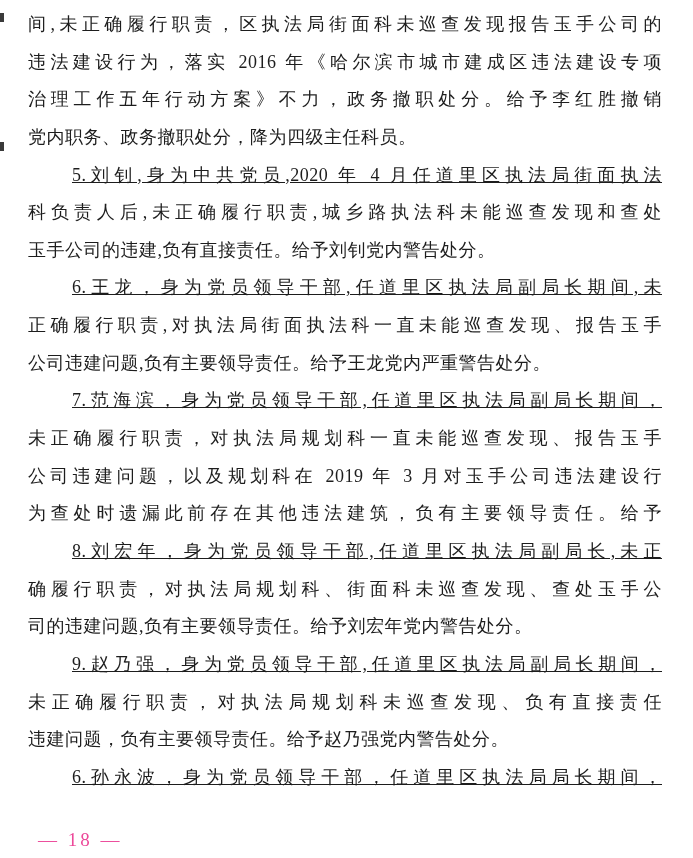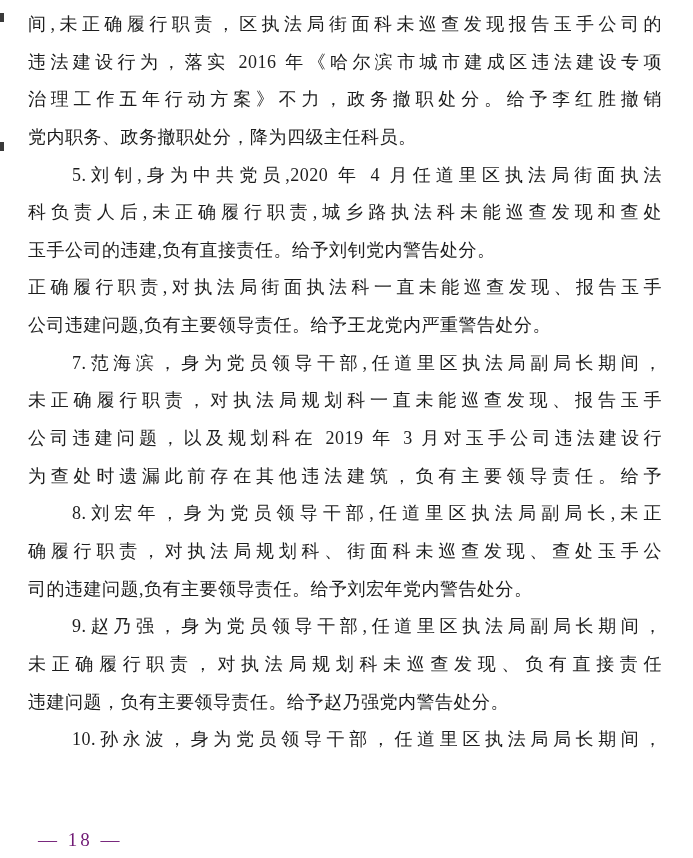--- a/index.html
+++ b/index.html
@@ -30,28 +30,29 @@
     white-space: normal;
     overflow: visible;
   }
   .line.fill {
     text-align: justify;
     text-align-last: justify;
     text-justify: inter-character;
   }
   .line.indent {
     text-indent: 44px;
+    text-decoration: underline;
   }
   .footer {
     position: absolute;
     left: 38px;
     top: 829px;
     font-size: 19px;
     letter-spacing: 3px;
-    color: #701a75;
+    color: #ec4899;
   }
   
   .artifact {
     position: absolute;
     background: #3a3a3a;
     width: 4px;
     height: 9px;
     left: 0;
   }
   .artifact.a1 { top: 13px; }
@@ -66,30 +67,31 @@
   <div class="artifact a2"></div>
 
   <div class="content">
     <div class="line fill">间,未正确履行职责，区执法局街面科未巡查发现报告玉手公司的</div>
     <div class="line fill">违法建设行为，落实 2016 年《哈尔滨市城市建成区违法建设专项</div>
     <div class="line fill">治理工作五年行动方案》不力，政务撤职处分。给予李红胜撤销</div>
     <div class="line">党内职务、政务撤职处分，降为四级主任科员。</div>
     <div class="line fill indent">5.刘钊,身为中共党员,2020 年 4 月任道里区执法局街面执法</div>
     <div class="line fill">科负责人后,未正确履行职责,城乡路执法科未能巡查发现和查处</div>
     <div class="line">玉手公司的违建,负有直接责任。给予刘钊党内警告处分。</div>
+    <div class="line fill indent">6.王龙，身为党员领导干部,任道里区执法局副局长期间,未</div>
     <div class="line fill">正确履行职责,对执法局街面执法科一直未能巡查发现、报告玉手</div>
     <div class="line">公司违建问题,负有主要领导责任。给予王龙党内严重警告处分。</div>
     <div class="line fill indent">7.范海滨，身为党员领导干部,任道里区执法局副局长期间，</div>
     <div class="line fill">未正确履行职责，对执法局规划科一直未能巡查发现、报告玉手</div>
     <div class="line fill">公司违建问题，以及规划科在 2019 年 3 月对玉手公司违法建设行</div>
     <div class="line fill">为查处时遗漏此前存在其他违法建筑，负有主要领导责任。给予</div>
     <div class="line fill indent">8.刘宏年，身为党员领导干部,任道里区执法局副局长,未正</div>
     <div class="line fill">确履行职责，对执法局规划科、街面科未巡查发现、查处玉手公</div>
     <div class="line">司的违建问题,负有主要领导责任。给予刘宏年党内警告处分。</div>
     <div class="line fill indent">9.赵乃强，身为党员领导干部,任道里区执法局副局长期间，</div>
     <div class="line fill">未正确履行职责，对执法局规划科未巡查发现、负有直接责任</div>
     <div class="line">违建问题，负有主要领导责任。给予赵乃强党内警告处分。</div>
-    <div class="line fill indent">10.孙永波，身为党员领导干部，任道里区执法局局长期间，</div>
+    <div class="line fill indent">6.孙永波，身为党员领导干部，任道里区执法局局长期间，</div>
   </div>
 
   <div class="footer">— 18 —</div>
 
 </div>
 
 </body></html>

